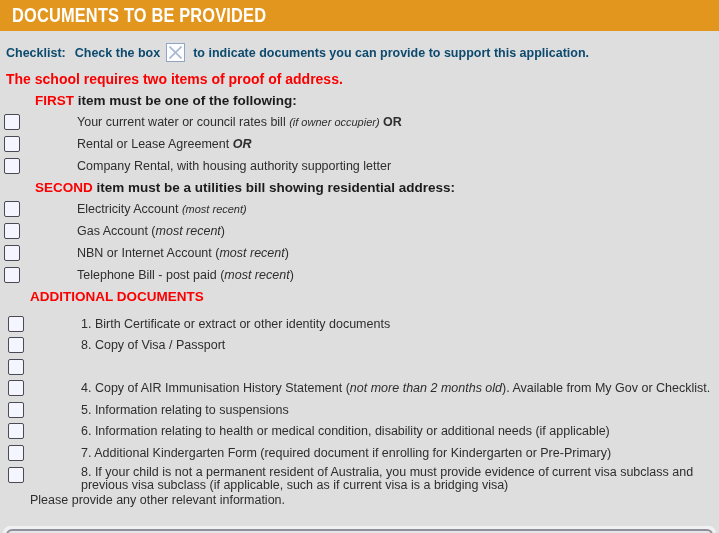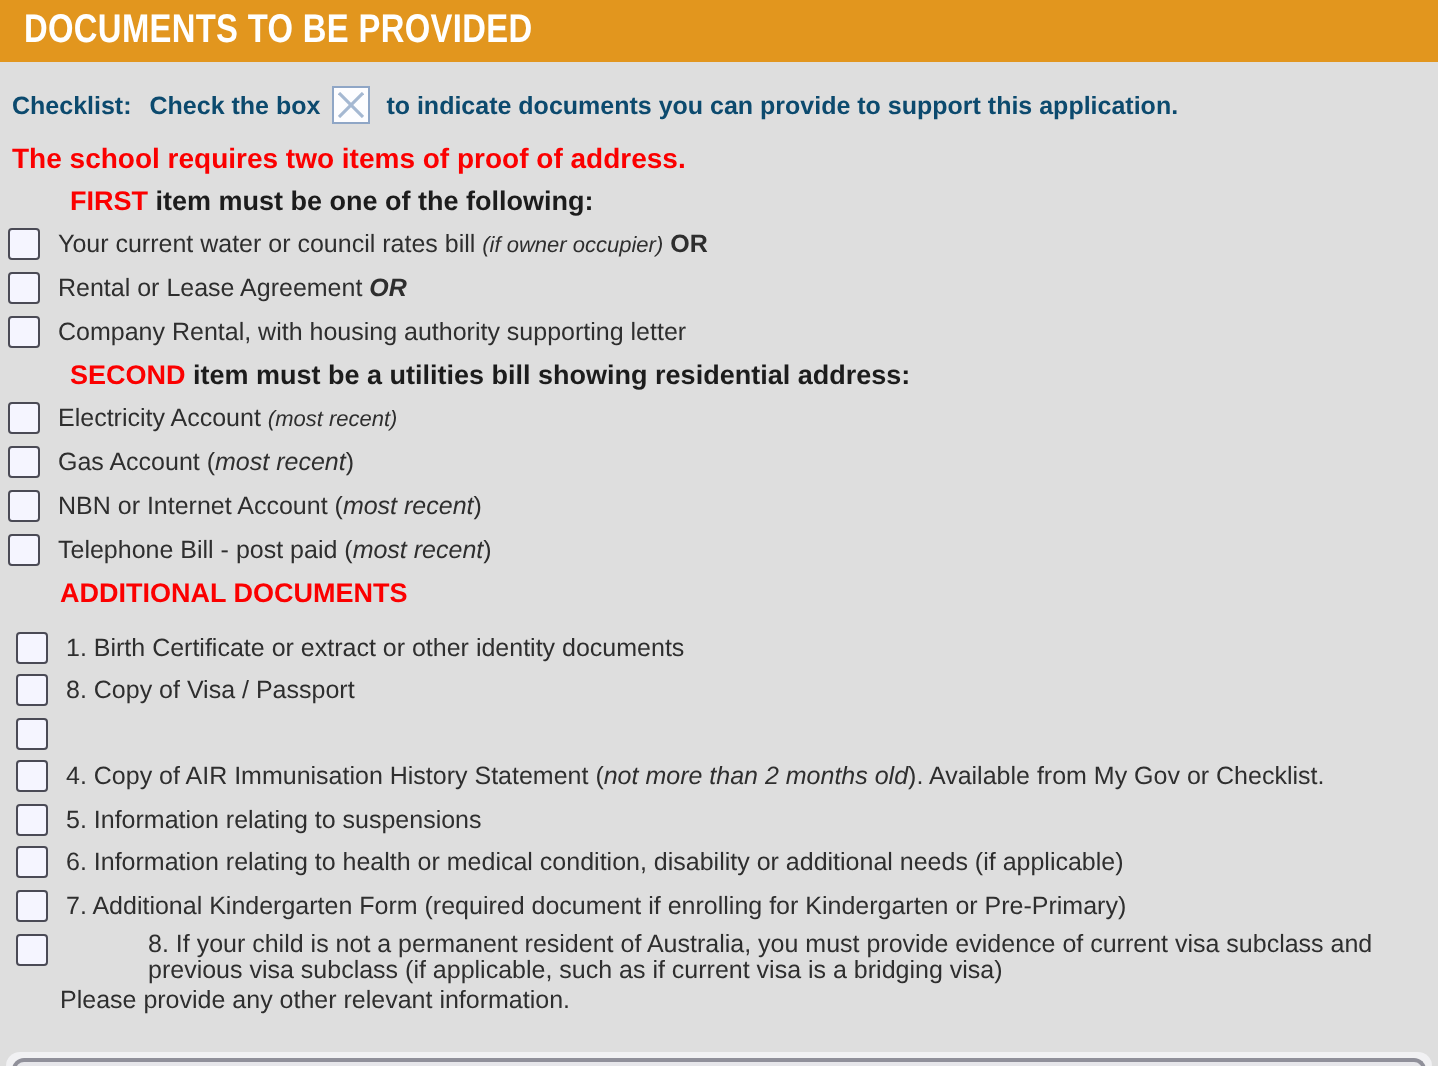--- a/index.html
+++ b/index.html
@@ -37,21 +37,21 @@
   .xbox svg{display:block;}
   
   .notice{margin:9px 0 0 6px;color:var(--accent-red);font-weight:bold;font-size:14px;}
   
   .sec{margin-top:6px;}
   .sec2,.sec3{margin-top:3px;}
   .sec-heading{font-weight:bold;font-size:13.5px;color:#1C1C1C;margin:0 0 4px 35px;height:14px;}
   .sec3 .sec-heading{margin-left:30px;margin-bottom:10px;}
   .hl{color:var(--accent-red);}
   
-  .row{display:flex;align-items:center;height:22px;}
+  .row{display:flex;align-items:center;height:22px;gap:48px;}
   .sec3 .row{height:21.5px;}
   .cb{
     width:14px;height:14px;flex:0 0 auto;box-sizing:content-box;
     border:1.5px solid var(--checkbox-border);border-radius:2px;
     background:var(--checkbox-fill);margin-left:4px;cursor:pointer;
     display:flex;align-items:center;justify-content:center;
     font-size:11px;color:#333;
   }
   .sec3 .cb{margin-left:8px;}
   .lbl{margin-left:9px;font-size:12.5px;color:#2E2E2E;white-space:nowrap;}

